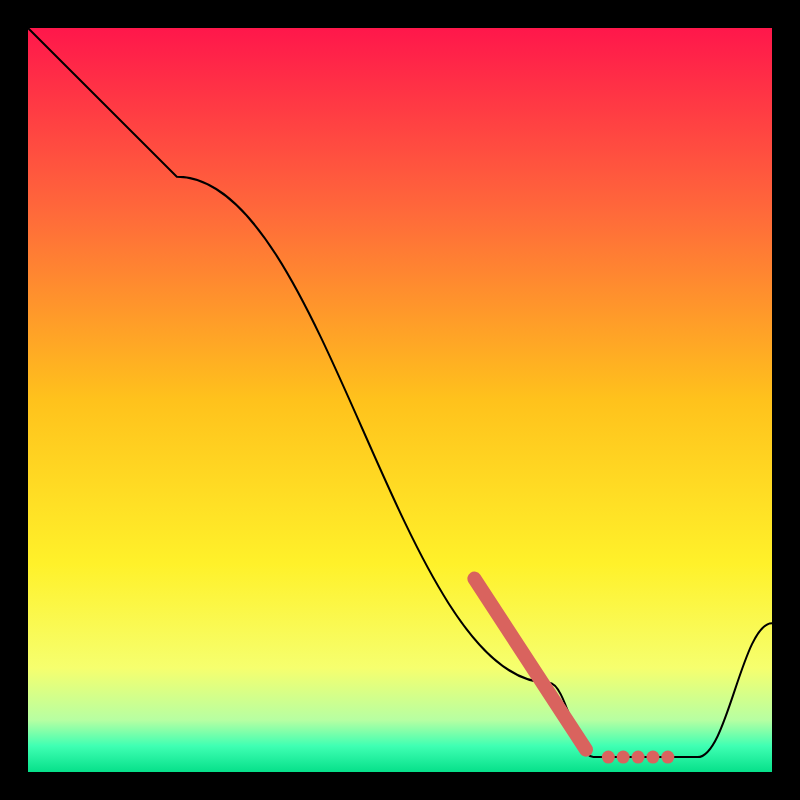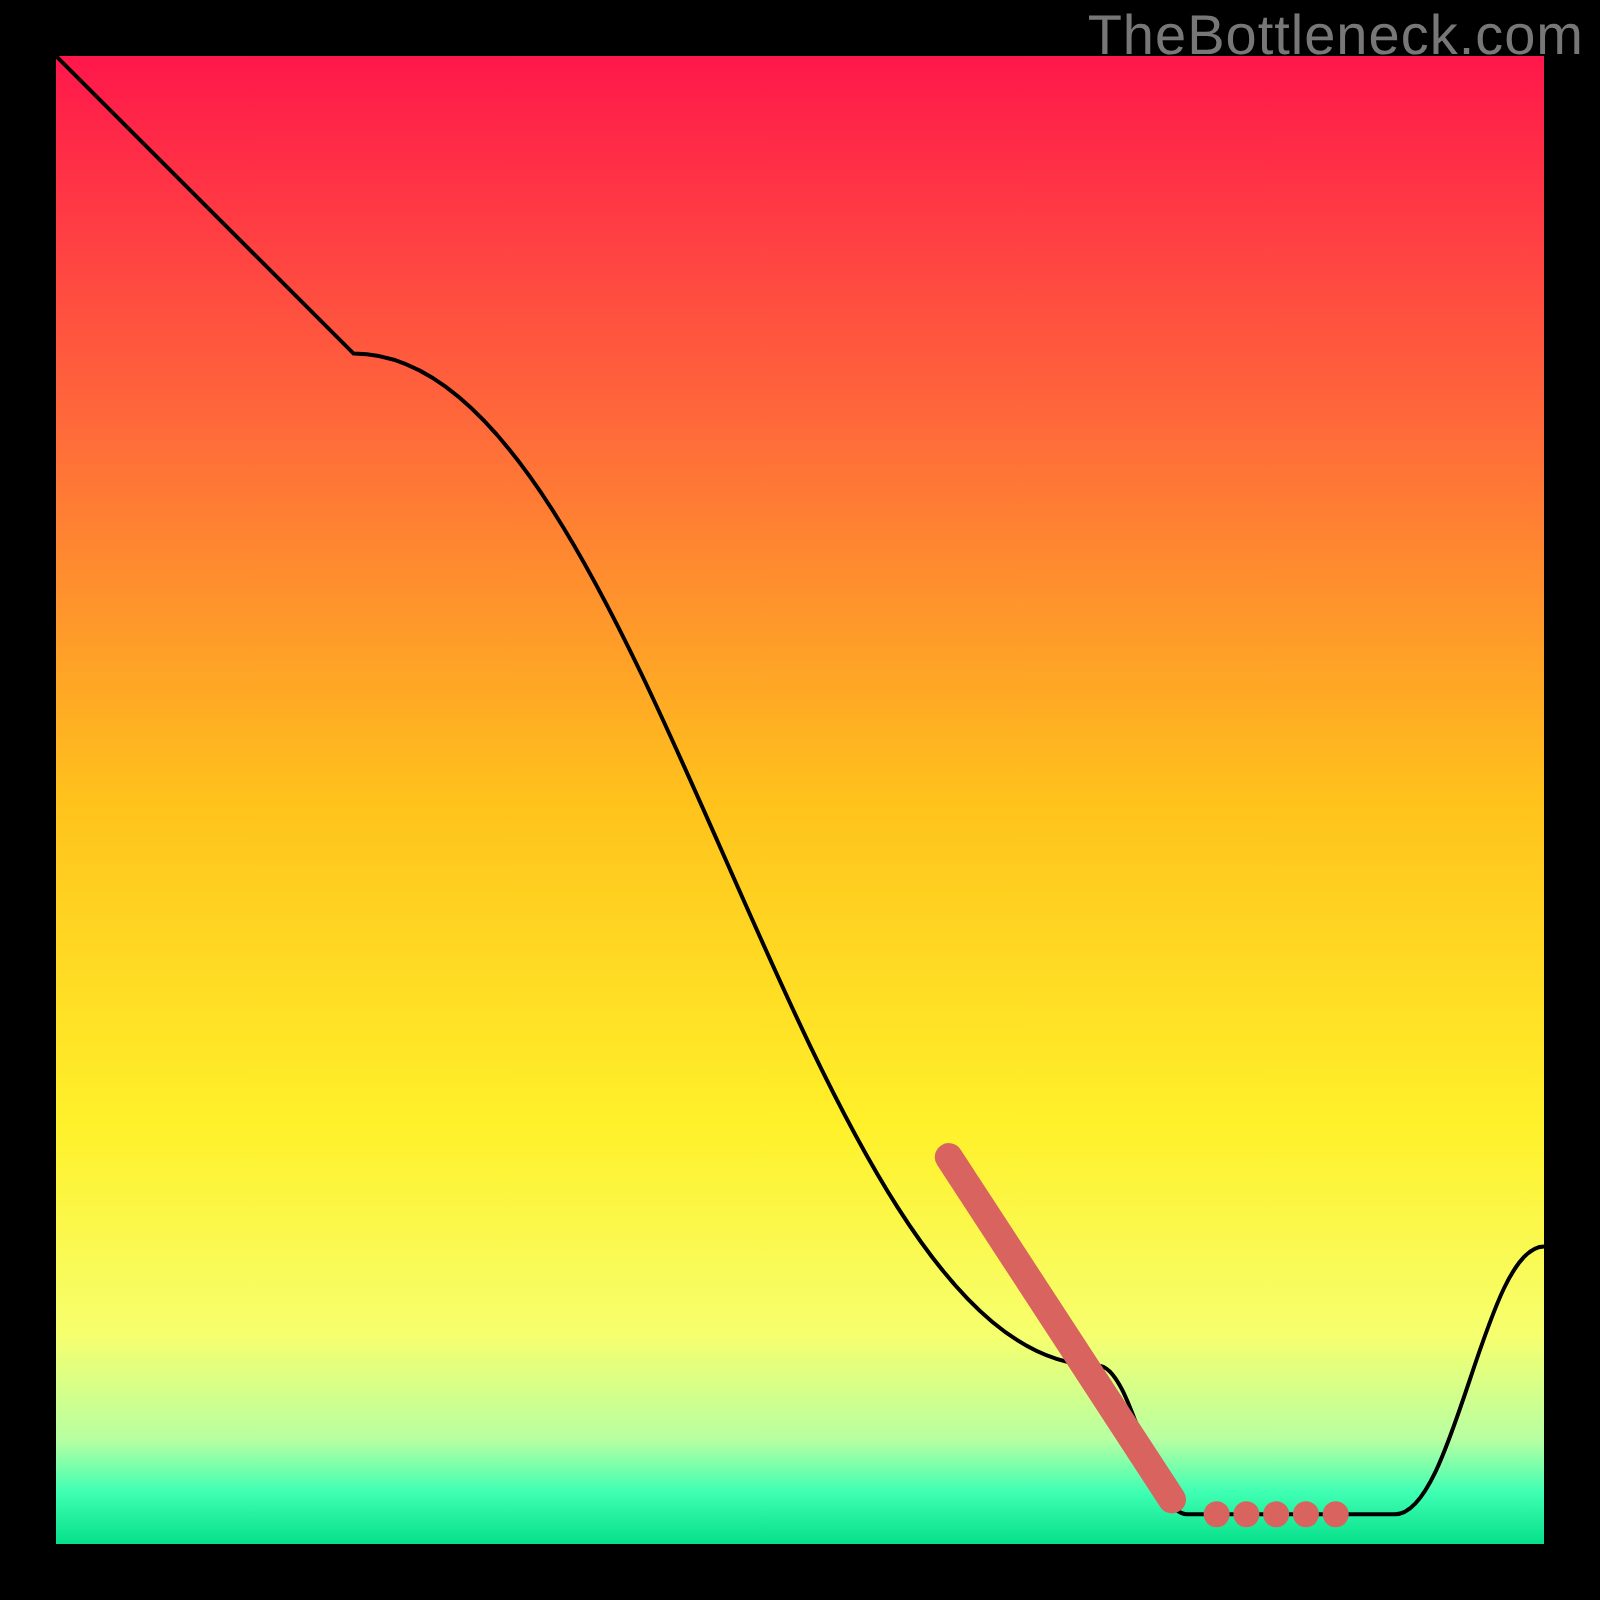--- a/index.html
+++ b/index.html
@@ -38,21 +38,20 @@
   .plot svg {
     width: 100%;
     height: 100%;
     display: block;
   }
 </style>
 </head>
 <body>
 
 <div class="outer">
-  <div class="watermark">TheBottleneck.com</div>
 
   <div class="plot">
     <svg viewBox="0 0 744 744" preserveAspectRatio="none">
       <defs>
         <linearGradient id="bg-grad" x1="0" y1="0" x2="0" y2="1">
             <stop offset="0.00%" stop-color="#ff174b"></stop>
             <stop offset="25.00%" stop-color="#ff6a3a"></stop>
             <stop offset="50.00%" stop-color="#ffc21c"></stop>
             <stop offset="72.00%" stop-color="#fff12a"></stop>
             <stop offset="86.00%" stop-color="#f6ff6e"></stop>

